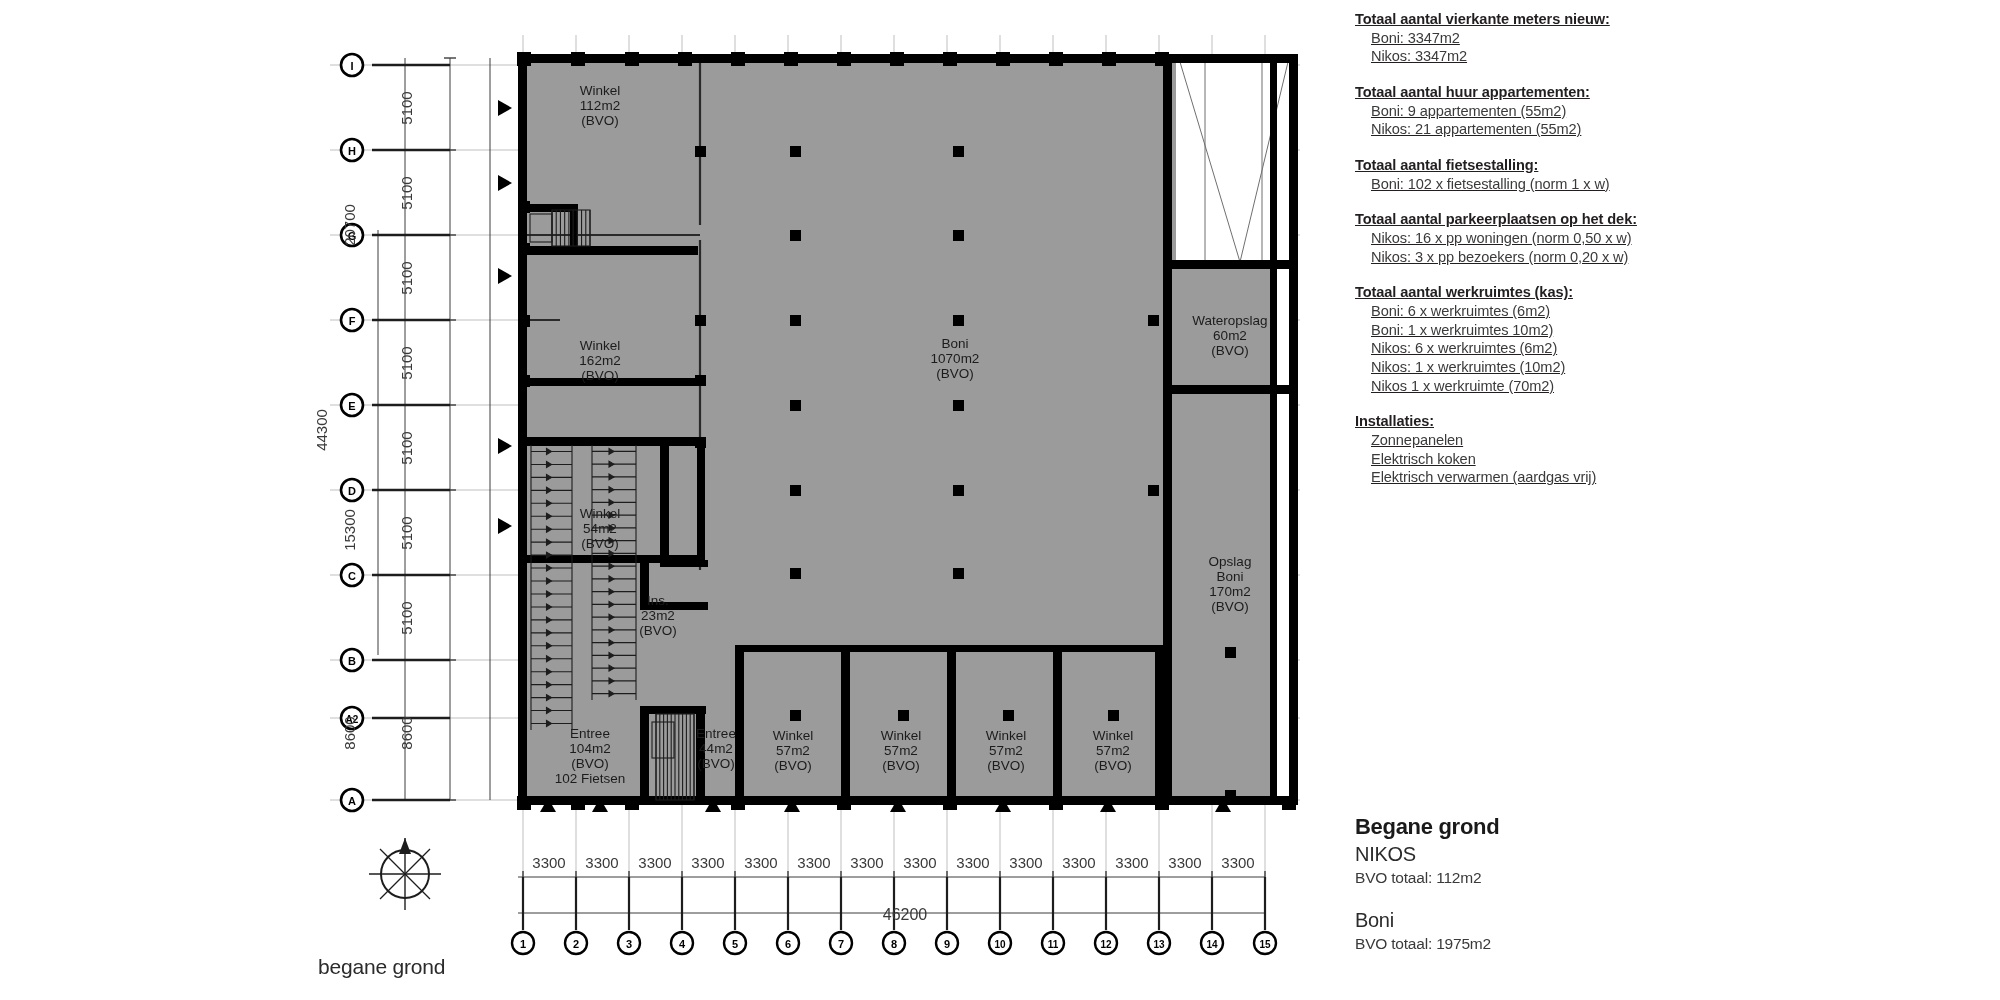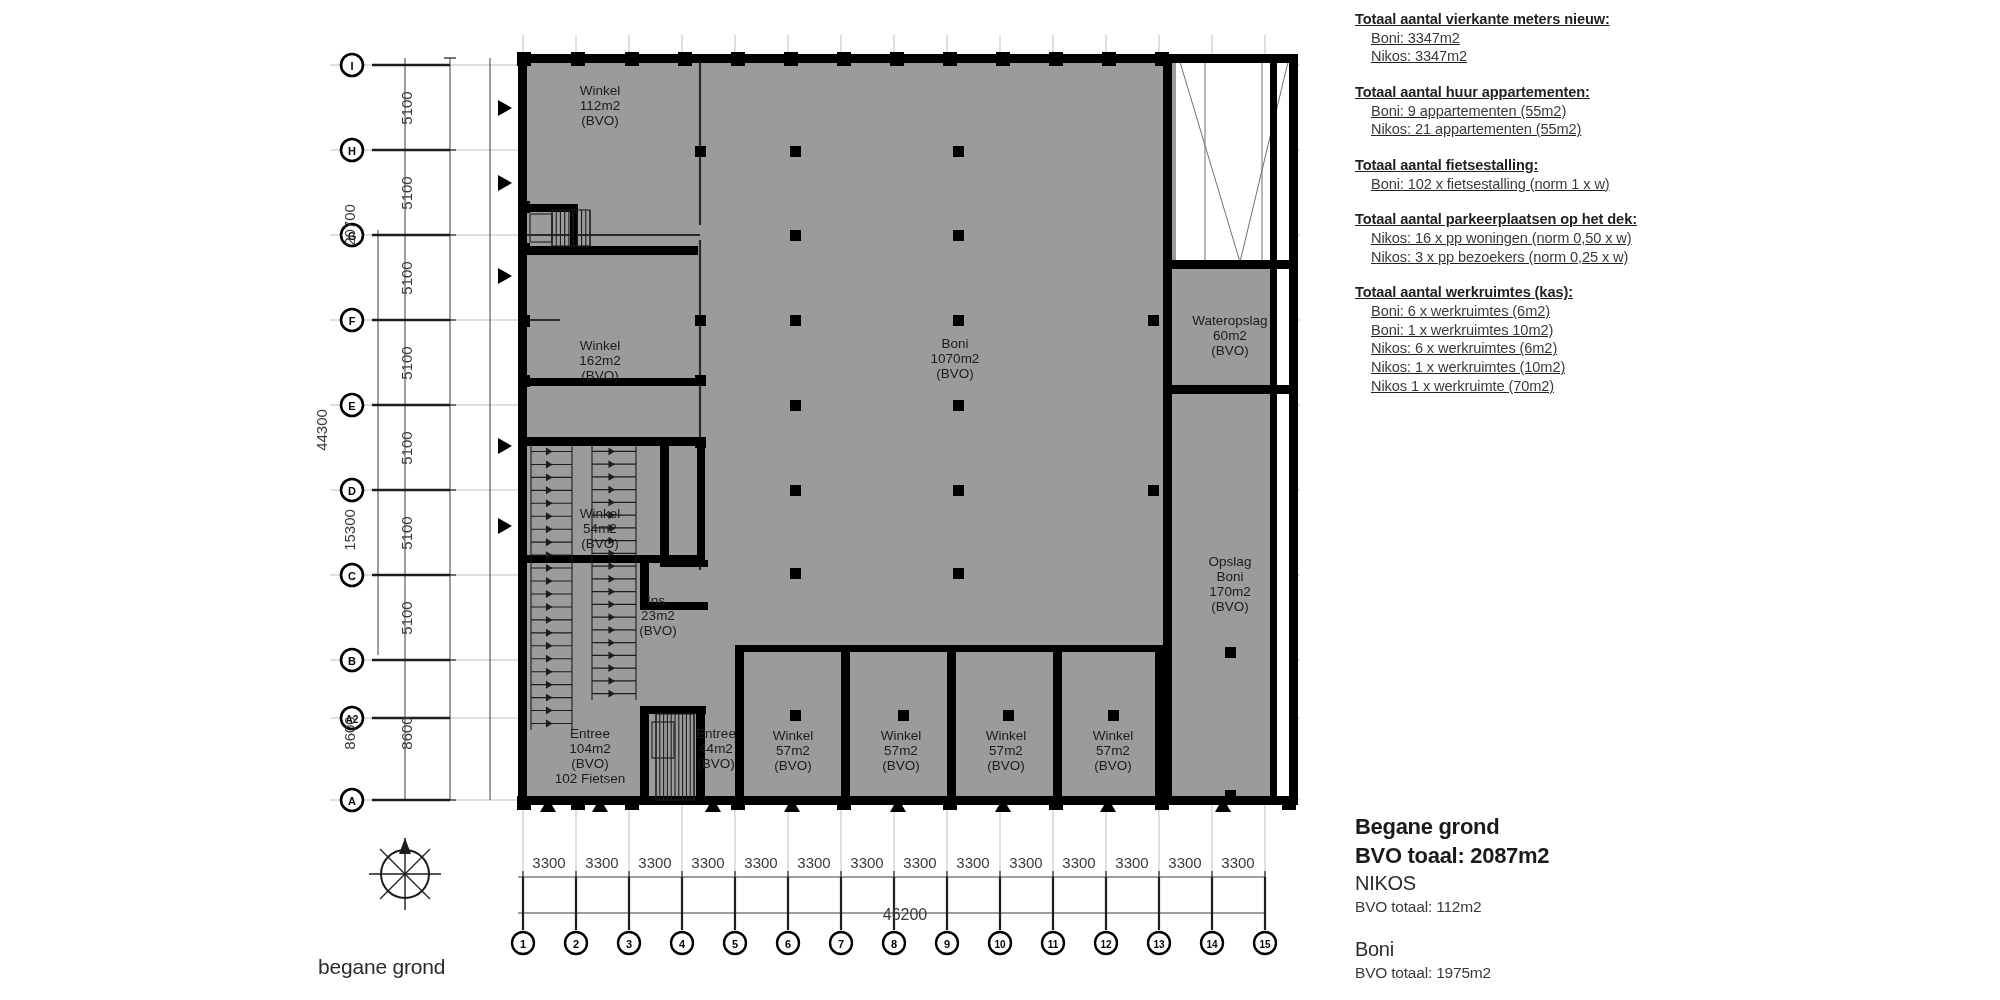--- a/index.html
+++ b/index.html
@@ -679,35 +679,40 @@
         <div class="spec-line">Boni: 9 appartementen (55m2)</div>
         <div class="spec-line">Nikos: 21 appartementen (55m2)</div>
       </div>
       <div class="spec-block">
         <div class="spec-title">Totaal aantal fietsestalling:</div>
         <div class="spec-line">Boni: 102 x fietsestalling (norm 1 x w)</div>
       </div>
       <div class="spec-block">
         <div class="spec-title">Totaal aantal parkeerplaatsen op het dek:</div>
         <div class="spec-line">Nikos: 16 x pp woningen (norm 0,50 x w)</div>
-        <div class="spec-line">Nikos: 3 x pp bezoekers (norm 0,25 x w)</div>
+        <div class="spec-line">Nikos: 3 x pp bezoekers (norm 0,20 x w)</div>
       </div>
       <div class="spec-block">
         <div class="spec-title">Totaal aantal werkruimtes (kas):</div>
         <div class="spec-line">Boni: 6 x werkruimtes (6m2)</div>
         <div class="spec-line">Boni: 1 x werkruimtes 10m2)</div>
         <div class="spec-line">Nikos: 6 x werkruimtes (6m2)</div>
         <div class="spec-line">Nikos: 1 x werkruimtes (10m2)</div>
         <div class="spec-line">Nikos 1 x werkruimte (70m2)</div>
       </div>
+      <div class="spec-block">
+        <div class="spec-title">Installaties:</div>
+        <div class="spec-line">Zonnepanelen</div>
+        <div class="spec-line">Elektrisch koken</div>
+        <div class="spec-line">Elektrisch verwarmen (aardgas vrij)</div>
+      </div>
     </div>
 
   <div id="summary-panel">
     <div class="sum-big">Begane grond</div>
-    <div class="sum-big">BVO toaal: 2087m2</div>
     <div class="sum-med">NIKOS</div>
     <div class="sum-small">BVO totaal: 112m2</div>
     <div class="sum-gap"></div>
     <div class="sum-med">Boni</div>
     <div class="sum-small">BVO totaal: 1975m2</div>
   </div>
 
   <div id="caption">begane grond</div>
 
 </div>

